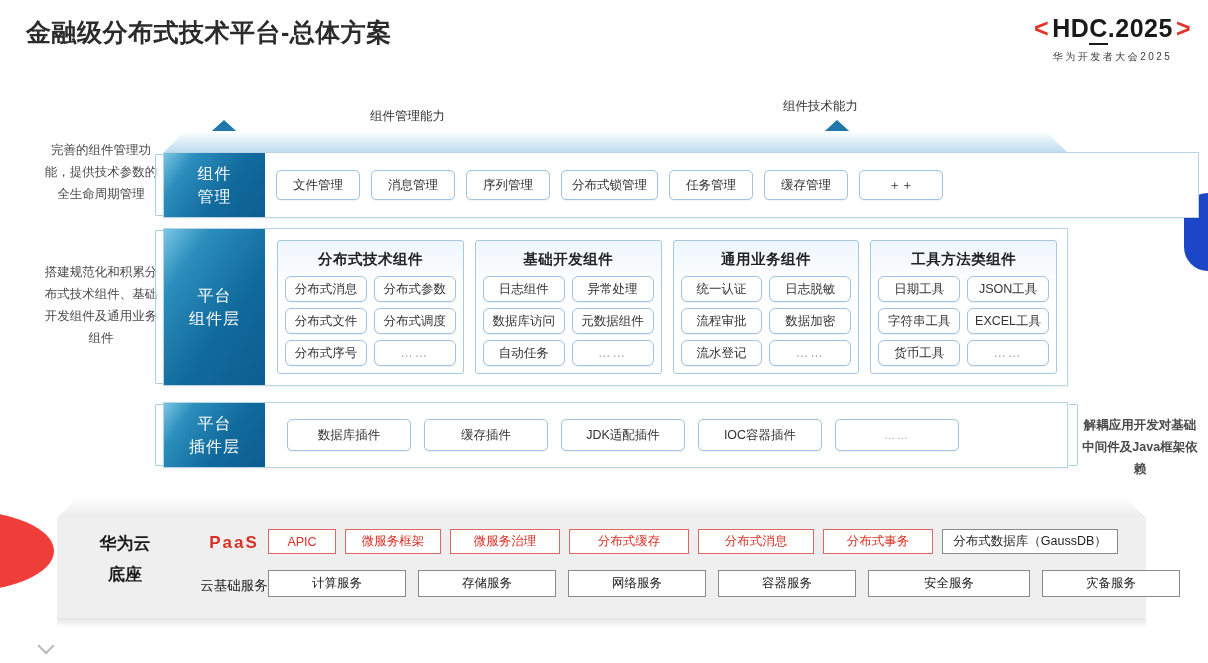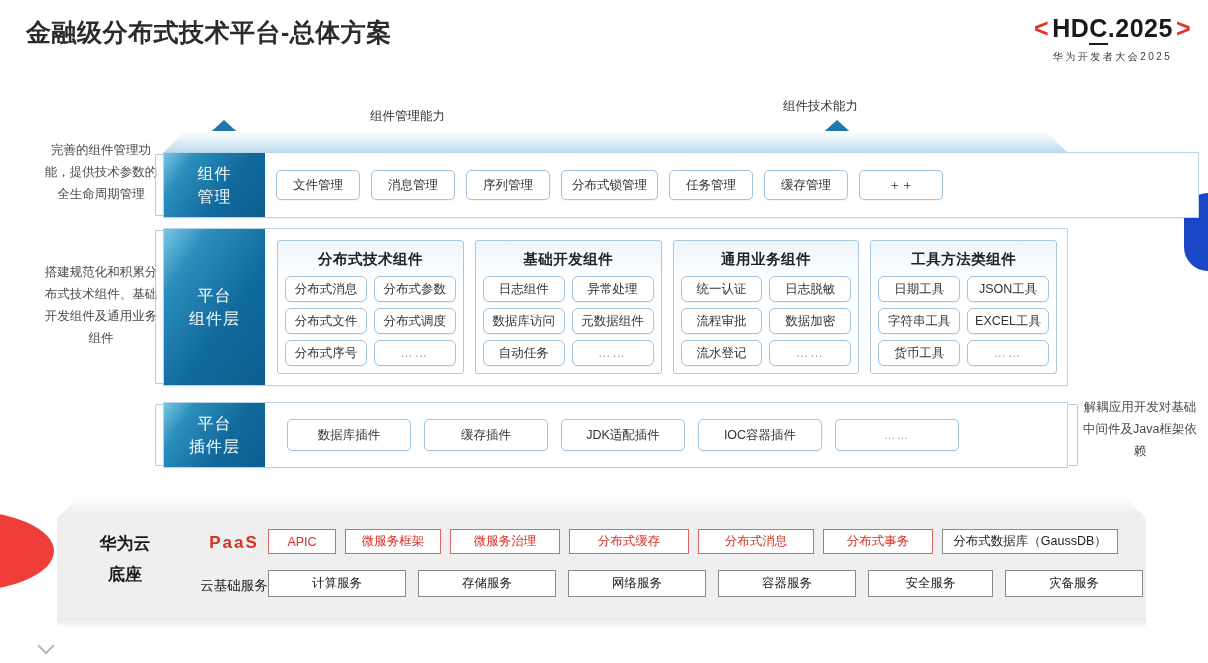--- a/index.html
+++ b/index.html
@@ -192,21 +192,21 @@
       <div class="head"></div>
   </div>
   <div class="arrow-label" style="left:783px; top:98px;">组件技术能力</div>
   <div class="arrow" style="left:816px; top:120px;">
     <div class="shaft"></div>
       <div class="head"></div>
   </div>
 
   <div class="side-note" style="left:42px; top:140px;">完善的组件管理功能，提供技术参数的全生命周期管理</div>
   <div class="side-note" style="left:42px; top:262px;">搭建规范化和积累分布式技术组件、基础开发组件及通用业务组件</div>
-  <div class="side-note" style="left:1078px; top:397px; width:124px;">解耦应用开发对基础中间件及Java框架依赖</div>
+  <div class="side-note" style="left:1078px; top:415px; width:124px;font-weight:bold;">解耦应用开发对基础中间件及Java框架依赖</div>
 
   <div class="persp" style="left:163px; top:131px; width:905px; height:22px; clip-path: polygon(22px 0, 883px 0, 905px 22px, 0 22px);"></div>
 
   <div class="bracket" style="left:155px; top:154px; height:62px;"></div>
   <div class="panel" style="left:163px; top:152px; width:1036px; height:66px;">
     <div class="panel-label">
       <span>组件</span>
       <span>管理</span>
     </div>
     <div class="panel-body">
@@ -319,20 +319,20 @@
     <div class="base-chip red" style="width:110px;">分布式事务</div>
     <div class="base-chip gray" style="width:176px;">分布式数据库（GaussDB）</div>
   </div>
 
   <div class="base-rowlabel" style="left:180px; top:577px;">云基础服务</div>
   <div class="base-row" style="left:268px; top:570px; gap:12px;">
     <div class="base-chip gray" style="width:138px; height:27px;">计算服务</div>
     <div class="base-chip gray" style="width:138px; height:27px;">存储服务</div>
     <div class="base-chip gray" style="width:138px; height:27px;">网络服务</div>
     <div class="base-chip gray" style="width:138px; height:27px;">容器服务</div>
-    <div class="base-chip gray" style="width:125px; height:27px;">安全服务</div>
+    <div class="base-chip gray" style="width:162px; height:27px;">安全服务</div>
     <div class="base-chip gray" style="width:138px; height:27px;">灾备服务</div>
   </div>
 
   <div class="base-shadow"></div>
   <div class="tick"></div>
 
 </div>
 
 </body></html>

